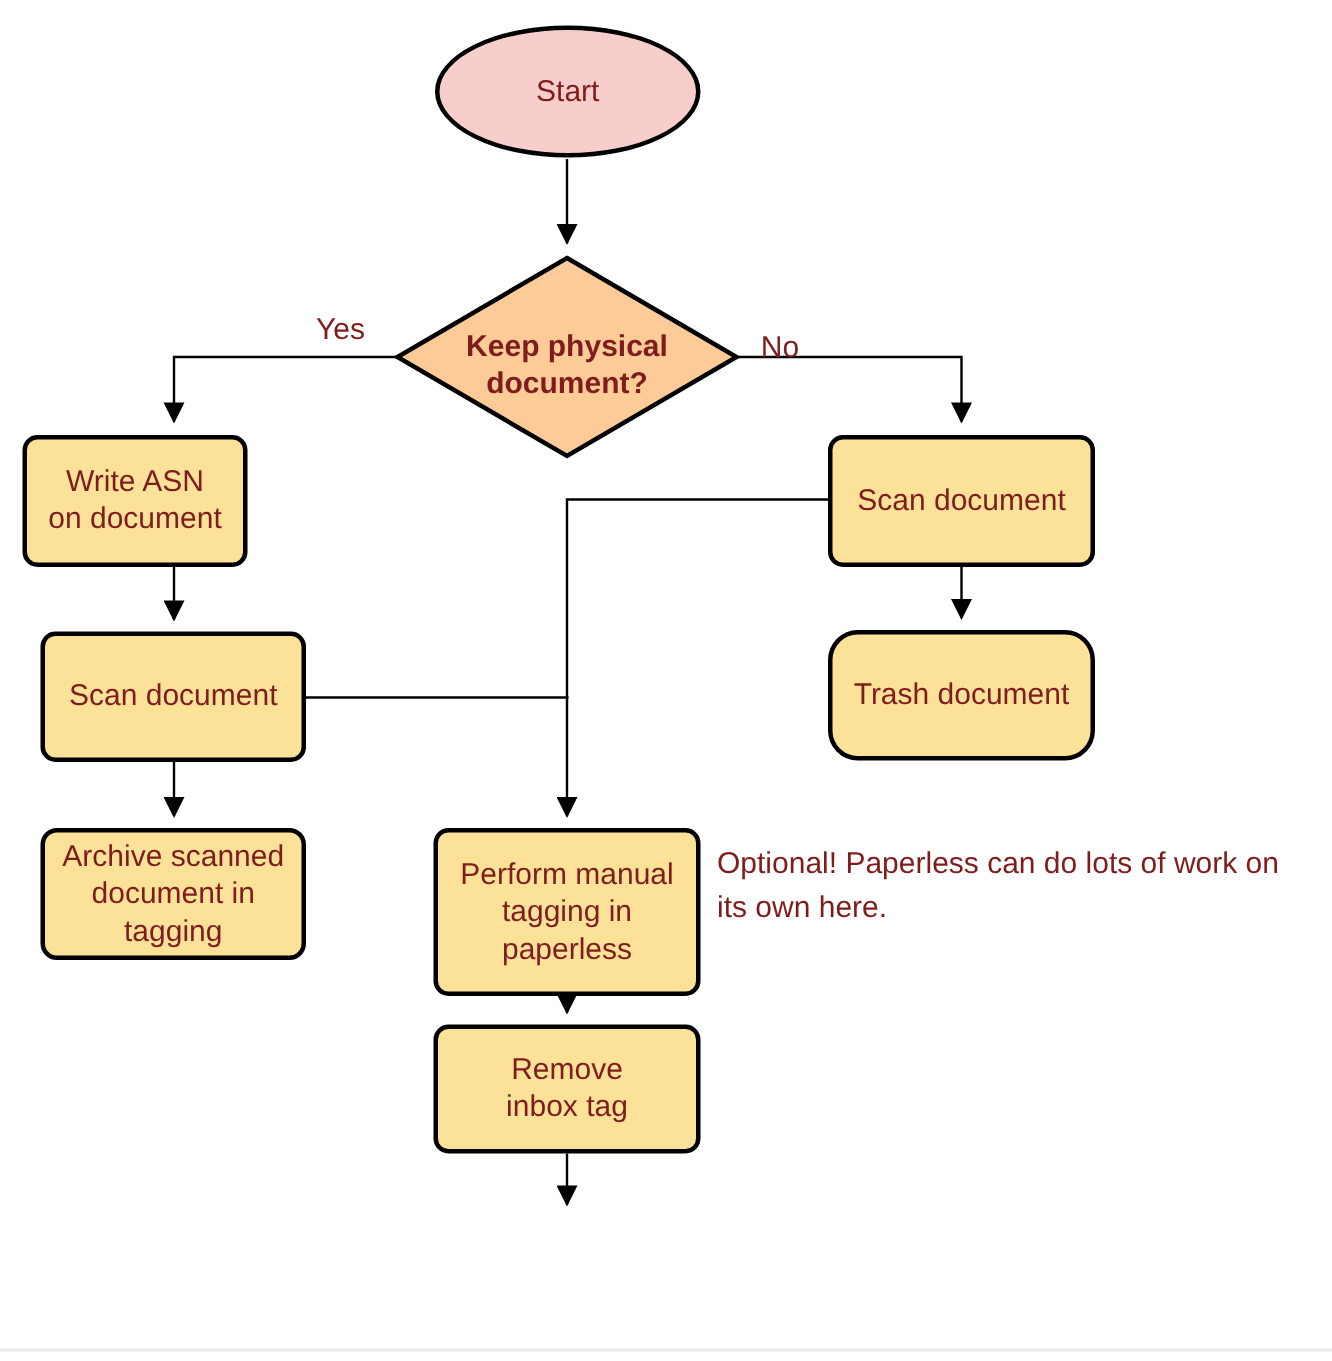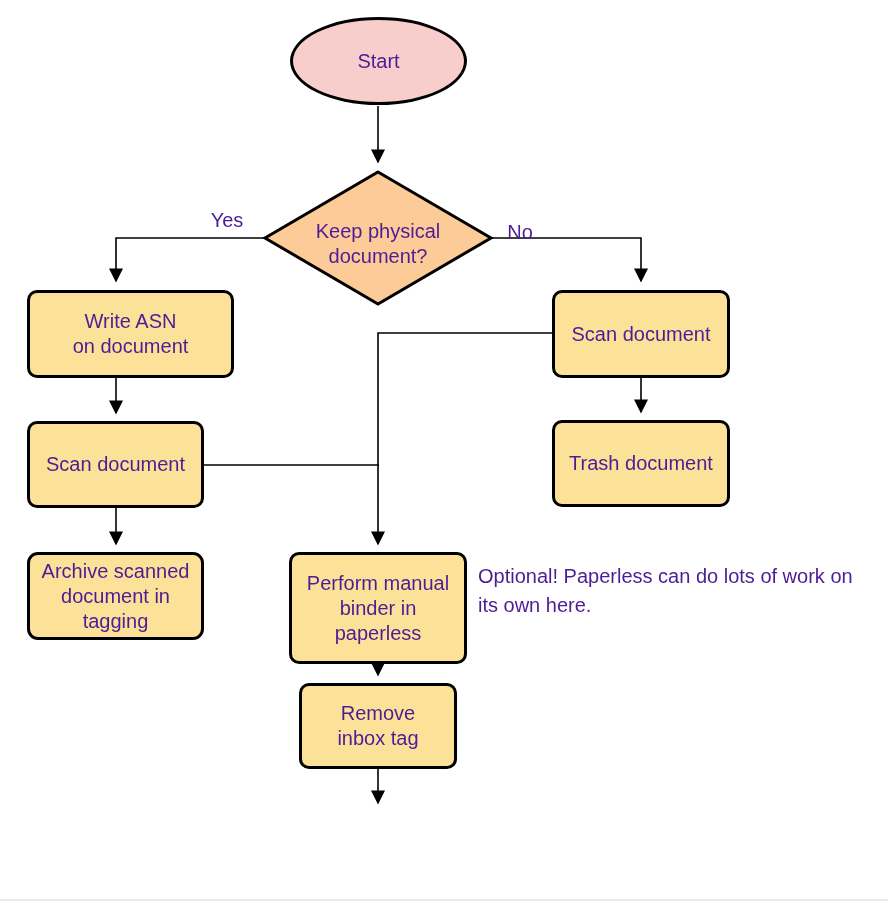--- a/index.html
+++ b/index.html
@@ -1,35 +1,35 @@
 <!DOCTYPE html>
 <html><head>
 <meta charset="utf-8">
 <style>
   html,body{margin:0;padding:0;background:#ffffff;}
   #stage{
     position:relative;width:888px;height:907px;background:#ffffff;overflow:hidden;
-    font-family:"Liberation Sans","DejaVu Sans",sans-serif;color:#4c1d95;
+    font-family:"Liberation Sans","DejaVu Sans",sans-serif;color:#7f1d1d;
   }
   #edges{position:absolute;left:0;top:0;width:888px;height:907px;}
   .node{
     position:absolute;display:flex;flex-direction:column;align-items:center;justify-content:center;
     text-align:center;font-size:20px;line-height:25px;box-sizing:border-box;
   }
   .process{
     background:#FCE198;border:3px solid #000;border-radius:10px;
   }
   .terminal{
     background:#F8CECC;border:3px solid #000;border-radius:50%;
   }
   .floating-label{
     position:absolute;display:flex;flex-direction:column;align-items:center;justify-content:center;
     text-align:center;font-size:20px;line-height:25px;
   }
-  .decision-label{background:transparent;}
+  .decision-label{background:transparent;font-weight:bold;}
   .annotation{
     position:absolute;left:478px;top:562px;width:410px;
     font-size:20px;line-height:29px;text-align:left;
   }
   .bottom-rule{
     position:absolute;left:0;top:899px;width:888px;height:2px;background:#ece9e9;
   }
 </style>
 </head>
 <body>
@@ -62,55 +62,55 @@
   </div>
 
   <div class="floating-label decision-label" style="left:278px;top:196px;width:200px;height:96px;">
     <div>Keep physical</div>
     <div>document?</div>
   </div>
 
   <div class="floating-label" style="left:202px;top:207px;width:50px;height:26px;">Yes</div>
   <div class="floating-label" style="left:495px;top:207px;width:50px;height:26px;margin-top:12px;">No</div>
 
-  <div class="node process" style="left:27px;top:290px;width:207px;height:88px;text-align:center;">
+  <div class="node process" style="left:15px;top:290px;width:150px;height:88px;text-align:center;">
     <div>Write ASN</div>
     <div>on document</div>
   </div>
 
   <div class="node process" style="left:27px;top:421px;width:177px;height:87px;">
     <div>Scan document</div>
   </div>
 
   <div class="node process" style="left:27px;top:552px;width:177px;height:88px;border-radius:11px;">
     <div>Archive scanned</div>
     <div>document in</div>
     <div>tagging</div>
   </div>
 
   <div class="node process" style="left:552px;top:290px;width:178px;height:88px;">
     <div>Scan document</div>
   </div>
 
-  <div class="node process" style="left:552px;top:420px;width:178px;height:87px;">
+  <div class="node process" style="left:552px;top:420px;width:178px;height:87px;border-radius:20px;">
     <div>Trash document</div>
   </div>
 
   <div class="node process" style="left:289px;top:552px;width:178px;height:112px;">
     <div>Perform manual</div>
-    <div>binder in</div>
+    <div>tagging in</div>
     <div>paperless</div>
   </div>
 
   <div class="annotation">
     <div>Optional! Paperless can do lots of work on</div>
     <div>its own here.</div>
   </div>
 
-  <div class="node process" style="left:299px;top:683px;width:158px;height:86px;">
+  <div class="node process" style="left:289px;top:683px;width:178px;height:86px;">
     <div>Remove</div>
     <div>inbox tag</div>
   </div>
 
 
   <div class="bottom-rule"></div>
 
 </div>
 
 </body></html>

